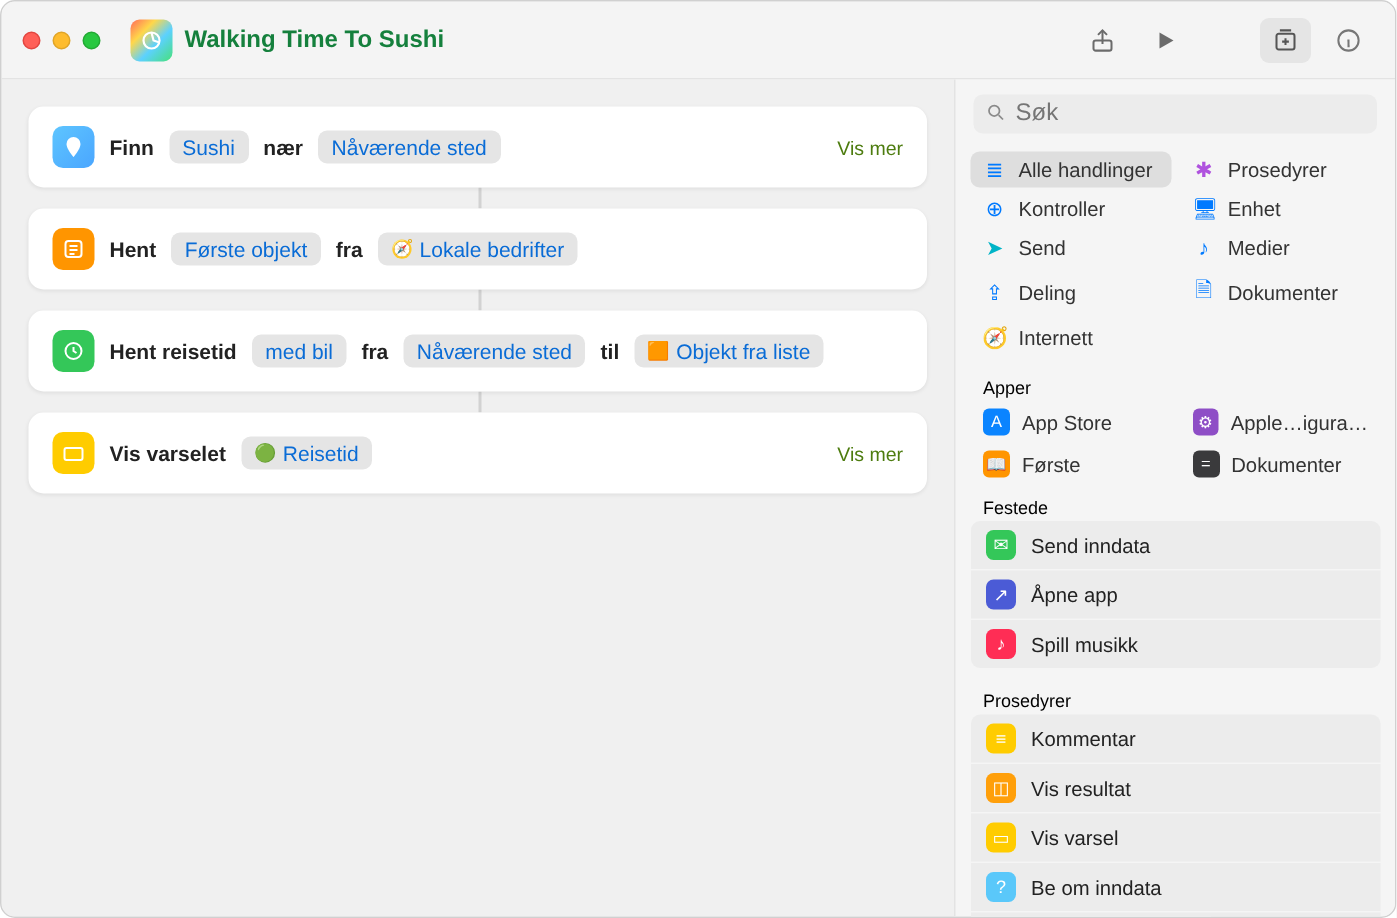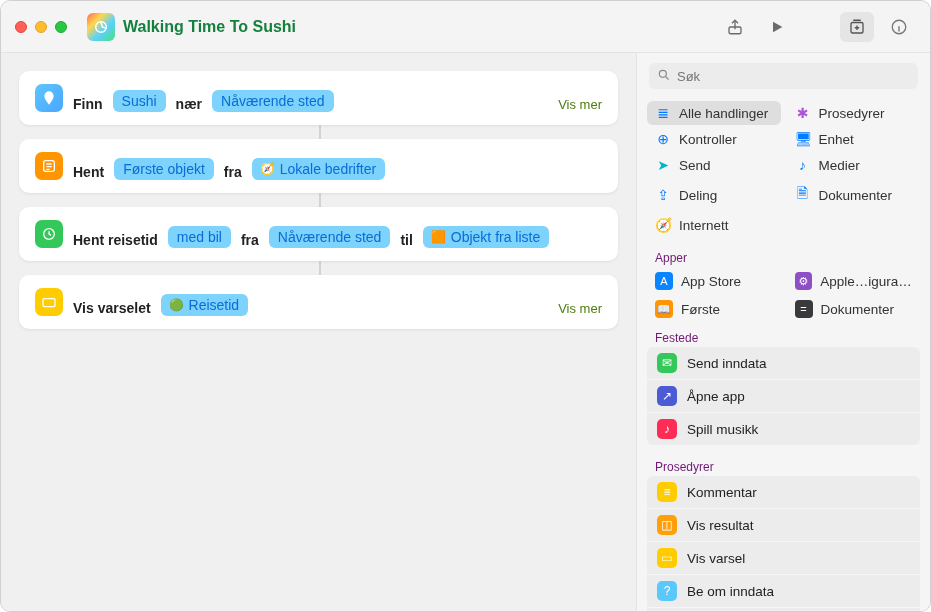--- a/index.html
+++ b/index.html
@@ -39,39 +39,39 @@
   .tb-btn { width: 34px; height: 30px; display:flex;align-items:center;justify-content:center; color:#6a6a6a; border-radius:6px; }
   .content { flex: 1; display: flex; min-height: 0; }
   .canvas { flex: 1; background: #f0f0f0; padding: 18px; overflow: auto; position:relative;}
   .action-card {
     background: #fff;
     border-radius: 10px;
     box-shadow: 0 1px 3px rgba(0,0,0,0.08);
     padding: 13px 16px;
     margin-bottom: 14px;
     display: flex;
-    align-items: flex-end;
+    align-items: center;
     gap: 10px;
     font-size: 14px;
     position:relative;
     z-index:1;
   }
   .action-card .icon {
     width: 28px; height: 28px; border-radius: 7px;
     display:flex;align-items:center;justify-content:center;
     color:#fff; font-size:15px;
     flex-shrink:0;
   }
   .ic-maps { background: linear-gradient(135deg,#5ec5ff,#4aa6ff);}
   .ic-orange { background: #ff9500;}
   .ic-green { background: #34c759;}
   .ic-yellow { background: #ffcc00;}
   .label-strong { font-weight: 600; color: #222; }
   .token {
-    background: #7dd3fc;
+    background: #e5e5e5;
     color: #0a6cd6;
     padding: 3px 9px;
     border-radius: 6px;
     font-weight: 500;
     display:inline-flex; align-items:center; gap:4px;
   }
   .token .mini-ic { font-size:12px; }
   .show-more {
     margin-left: auto;
     color: #4d7c0f;
@@ -83,42 +83,42 @@
     background: #f5f5f5;
     border-left: 1px solid #e3e3e3;
     display: flex;
     flex-direction: column;
     min-height:0;
   }
   .search-wrap { padding: 10px 12px; }
   .search {
     width: 100%; height: 26px;
     background: #ececec; border: none; border-radius: 6px;
-    padding: 0 28px; font-size: 13px; color: #b91c1c;
+    padding: 0 28px; font-size: 16px; color: #b91c1c;
     outline:none;
   }
   .search-wrap { position: relative; }
   .search-icon { position:absolute; left:20px; top:15px; color:#8a8a8a; font-size:14px;}
   .categories {
     padding: 2px 10px 6px;
     display: grid;
     grid-template-columns: 1fr 1fr;
     column-gap: 6px;
     row-gap: 2px;
   }
   .cat {
     display:flex; align-items:center; gap:8px;
     padding: 4px 8px;
     border-radius: 6px;
     font-size: 13.5px; color: #333;
   }
   .cat.selected { background: #dedede; }
   .cat .ci { width:16px; text-align:center; font-size:14px;}
   .ci-blue{color:#007aff;} .ci-teal{color:#00b4c7;} .ci-purple{color:#af52de;}
-  .section-label { padding: 8px 18px 2px; font-size: 12px; color:#701a75; font-weight:500;}
+  .section-label { padding: 8px 18px 2px; font-size: 12px; color:#000000; font-weight:500;}
   .scroll-area { flex:1; overflow-y:auto; min-height:0; }
   .apps {
     padding: 0 10px;
     display: grid;
     grid-template-columns: 1fr 1fr;
     column-gap: 6px;
   }
   .app-item {
     display:flex; align-items:center; gap:8px;
     padding: 5px 8px; border-radius:6px;

